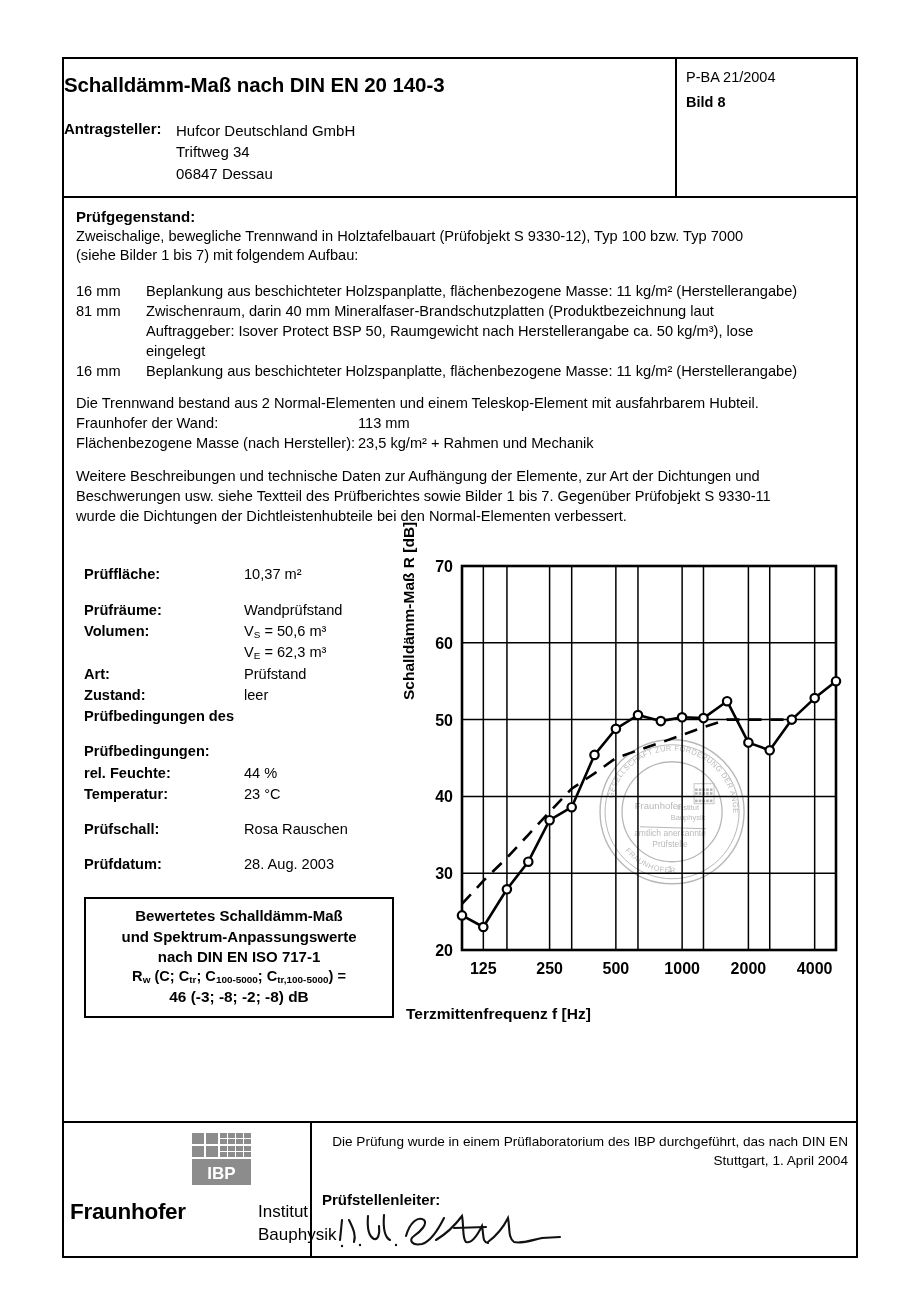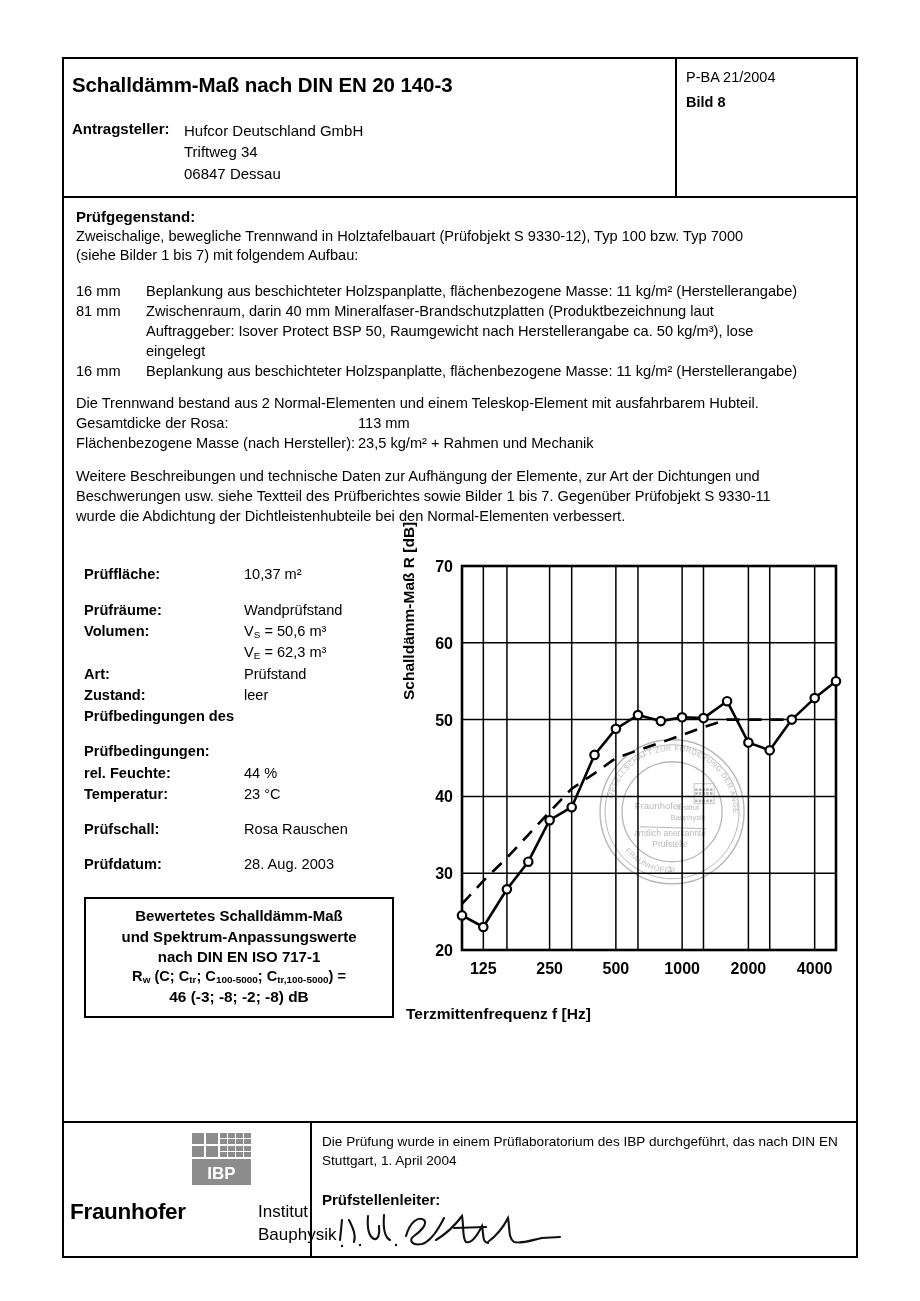--- a/index.html
+++ b/index.html
@@ -9,21 +9,21 @@
     color:#000;
     -webkit-font-smoothing:antialiased;
   }
   .page{
     position:absolute;left:62px;top:57px;width:796px;height:1201px;
     border:2.5px solid #000;box-sizing:border-box;
   }
 
   
   .hdr{display:flex;border-bottom:2.5px solid #000;height:139px;box-sizing:border-box;}
-  .hdr-left{flex:1 1 auto;padding:14px 0 0 8px;box-sizing:border-box;}
+  .hdr-left{flex:1 1 auto;padding:14px 0 0 0;box-sizing:border-box;}
   .hdr-right{width:181px;border-left:2.5px solid #000;padding:10px 0 0 9px;box-sizing:border-box;}
   .doc-title{font-size:20.5px;font-weight:bold;letter-spacing:-0.1px;margin:0 0 23px 0;}
   .appl-row{display:flex;}
   .appl-label{font-weight:bold;font-size:15px;width:112px;flex:0 0 112px;}
   .appl-lines{font-size:15px;line-height:1.42;}
   .rep-no{font-size:14.5px;margin:0 0 9px 0;}
   .rep-fig{font-size:14.5px;font-weight:bold;}
 
   
   .body{position:relative;padding:9px 12px 0 12px;}
@@ -74,21 +74,21 @@
 
   
   .footer{
     position:absolute;left:0;right:0;bottom:0;height:135px;
     border-top:2.5px solid #000;display:flex;box-sizing:border-box;
   }
   .f-logo{width:248px;flex:0 0 248px;border-right:2.5px solid #000;position:relative;box-sizing:border-box;}
   .ibp-mark{position:absolute;left:128px;top:10px;width:66px;height:62px;}
   .fh-word{position:absolute;left:6px;top:76px;font-size:22.5px;font-weight:bold;letter-spacing:-0.3px;}
   .fh-sub{position:absolute;left:194px;top:78px;font-size:17px;line-height:1.33;text-align:left;}
-  .f-text{flex:1 1 auto;padding:9px 8px 0 10px;box-sizing:border-box;}
+  .f-text{flex:1 1 auto;padding:9px 8px 0 10px;box-sizing:border-box;text-align:right;}
   .f-p{font-size:13.6px;line-height:1.42;}
   .f-sign-row{display:flex;align-items:flex-start;margin-top:20px;flex-direction:column;}
   .f-sign-label{font-size:15px;font-weight:bold;flex:0 0 auto;}
   .sig{margin-left:14px;margin-top:-2px;}
 </style>
 </head>
 <body>
 
 <div class="page">
 
@@ -132,33 +132,33 @@
       <div class="layer">
         <div class="layer-th">16 mm</div>
         <div class="layer-tx">Beplankung aus beschichteter Holzspanplatte, flächenbezogene Masse: 11 kg/m² (Herstellerangabe)</div>
       </div>
     </div>
 
     <div class="gap"></div>
 
     <div class="p">Die Trennwand bestand aus 2 Normal-Elementen und einem Teleskop-Element mit ausfahrbarem Hubteil.</div>
     <div class="kv">
-      <div class="kv-k">Gesamtdicke der Rosa:</div>
+      <div class="kv-k">Fraunhofer der Wand:</div>
       <div>113 mm</div>
     </div>
     <div class="kv">
       <div class="kv-k">Flächenbezogene Masse (nach Hersteller):</div>
       <div>23,5 kg/m² + Rahmen und Mechanik</div>
     </div>
 
     <div class="gap"></div>
 
     <div class="p">Weitere Beschreibungen und technische Daten zur Aufhängung der Elemente, zur Art der Dichtungen und</div>
     <div class="p">Beschwerungen usw. siehe Textteil des Prüfberichtes sowie Bilder 1 bis 7. Gegenüber Prüfobjekt S 9330-11</div>
-    <div class="p">wurde die Abdichtung der Dichtleistenhubteile bei den Normal-Elementen verbessert.</div>
+    <div class="p">wurde die Dichtungen der Dichtleistenhubteile bei den Normal-Elementen verbessert.</div>
 
     <div class="lower">
 
       <div class="lower-left">
         <div class="specs" id="spec-list">
             <div class="spec">
               <div class="spec-k">Prüffläche:</div>
               <div class="spec-v">10,37 m²</div>
             </div>
             <div class="spec-blank"></div>

